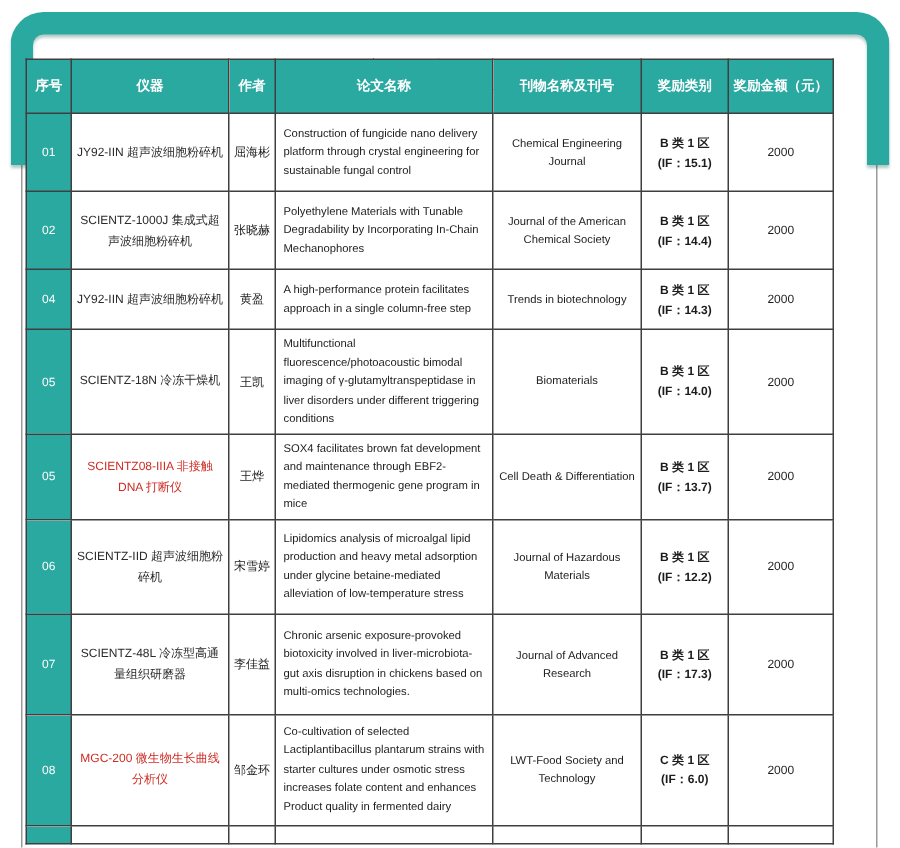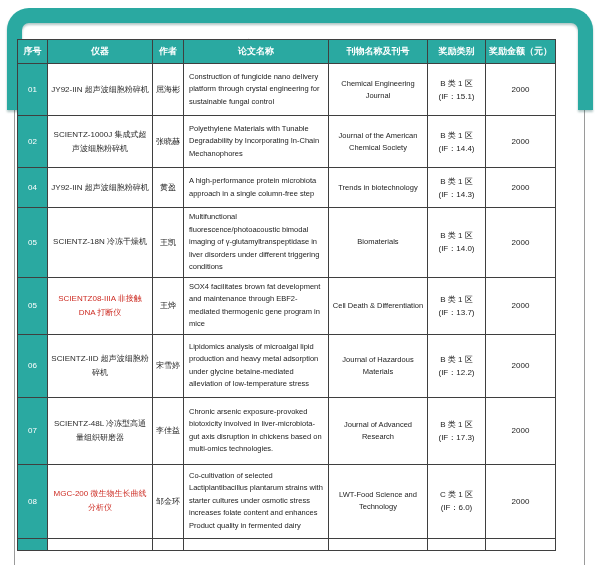--- a/index.html
+++ b/index.html
@@ -69,21 +69,21 @@
   td.c-no{
     background:var(--teal);
     color:#ffffff;
     font-size:8px;
   }
   td.c-instrument{font-size:8px;line-height:14px;color:#2a2a2a;}
   td.c-instrument.red{color:var(--red);text-align:center;}
   td.c-author{font-size:8px;}
   td.c-paper{text-align:left;line-height:12.5px;padding:3px 5px;}
   td.c-journal{line-height:12px;}
-  td.c-category{font-size:8px;line-height:13px;}
+  td.c-category{font-size:8px;line-height:13px;font-weight:bold;}
   td.c-amount{font-size:8px;}
 </style>
 </head>
 <body>
 
 <div class="frame"></div>
 
 <div class="card">
   <div class="title">2024 年度论文奖励结果公示</div>
 </div>
@@ -92,21 +92,21 @@
   <colgroup>
       <col style="width: 30px;">
       <col style="width: 105px;">
       <col style="width: 31px;">
       <col style="width: 145px;">
       <col style="width: 99px;">
       <col style="width: 58px;">
       <col style="width: 70px;">
     </colgroup>
   <thead>
-      <tr style="height: 24px;">
+      <tr style="height: 36px;">
         <th>序号</th>
         <th>仪器</th>
         <th>作者</th>
         <th>论文名称</th>
         <th>刊物名称及刊号</th>
         <th>奖励类别</th>
         <th>奖励金额（元）</th>
       </tr>
     </thead>
   <tbody>
@@ -131,21 +131,21 @@
         <td class="c-category">
           <div>B 类 1 区</div>
           <div>(IF：14.4)</div>
         </td>
         <td class="c-amount">2000</td>
       </tr>
       <tr style="height: 40px;">
         <td class="c-no">04</td>
         <td class="c-instrument">JY92-IIN 超声波细胞粉碎机</td>
         <td class="c-author">黄盈</td>
-        <td class="c-paper">A high-performance protein microbiota approach in a single column-free step</td>
+        <td class="c-paper">A high-performance protein facilitates approach in a single column-free step</td>
         <td class="c-journal">Trends in biotechnology</td>
         <td class="c-category">
           <div>B 类 1 区</div>
           <div>(IF：14.3)</div>
         </td>
         <td class="c-amount">2000</td>
       </tr>
       <tr style="height: 66px;">
         <td class="c-no">05</td>
         <td class="c-instrument">SCIENTZ-18N 冷冻干燥机</td>
@@ -192,21 +192,21 @@
           <div>B 类 1 区</div>
           <div>(IF：17.3)</div>
         </td>
         <td class="c-amount">2000</td>
       </tr>
       <tr style="height: 74px;">
         <td class="c-no">08</td>
         <td class="c-instrument red">MGC-200 微生物生长曲线分析仪</td>
         <td class="c-author">邹金环</td>
         <td class="c-paper">Co-cultivation of selected Lactiplantibacillus plantarum strains with starter cultures under osmotic stress increases folate content and enhances Product quality in fermented dairy</td>
-        <td class="c-journal">LWT-Food Science and Technology</td>
+        <td class="c-journal">LWT-Food Society and Technology</td>
         <td class="c-category">
           <div>C 类 1 区</div>
           <div>(IF：6.0)</div>
         </td>
         <td class="c-amount">2000</td>
       </tr>
       <tr style="height: 12px;">
         <td class="c-no"></td>
         <td class="c-instrument"></td>
         <td class="c-author"></td>

